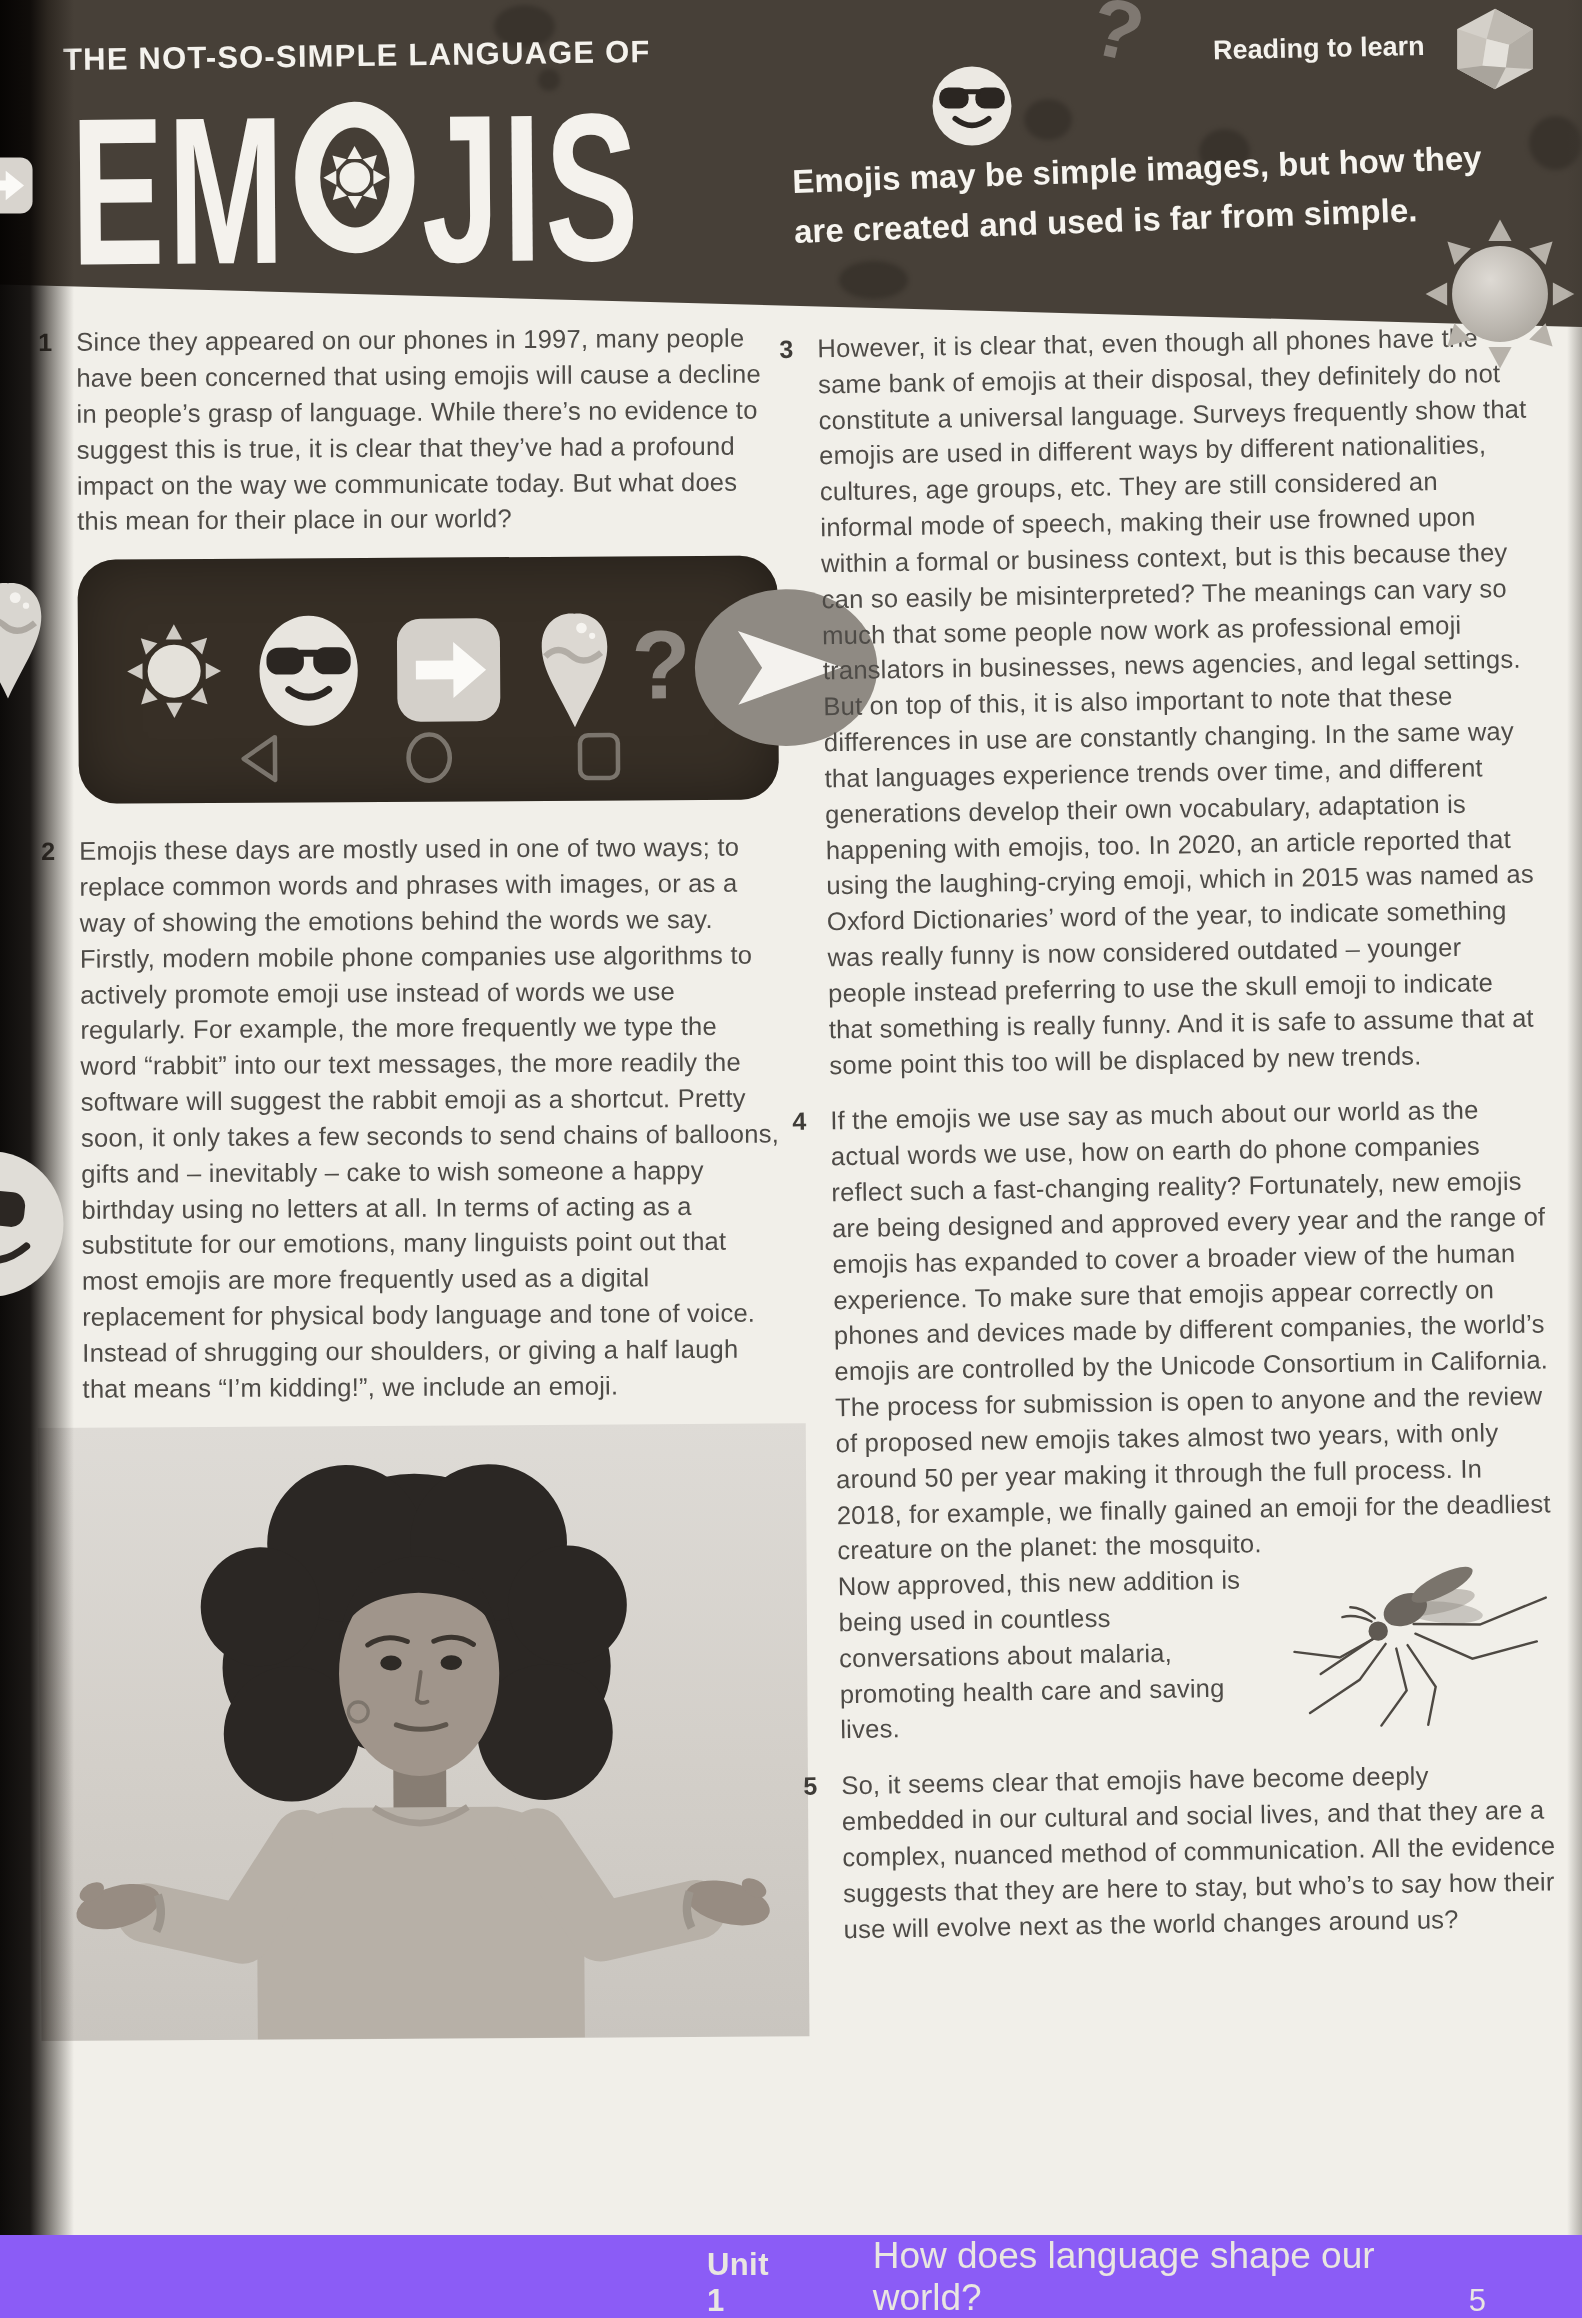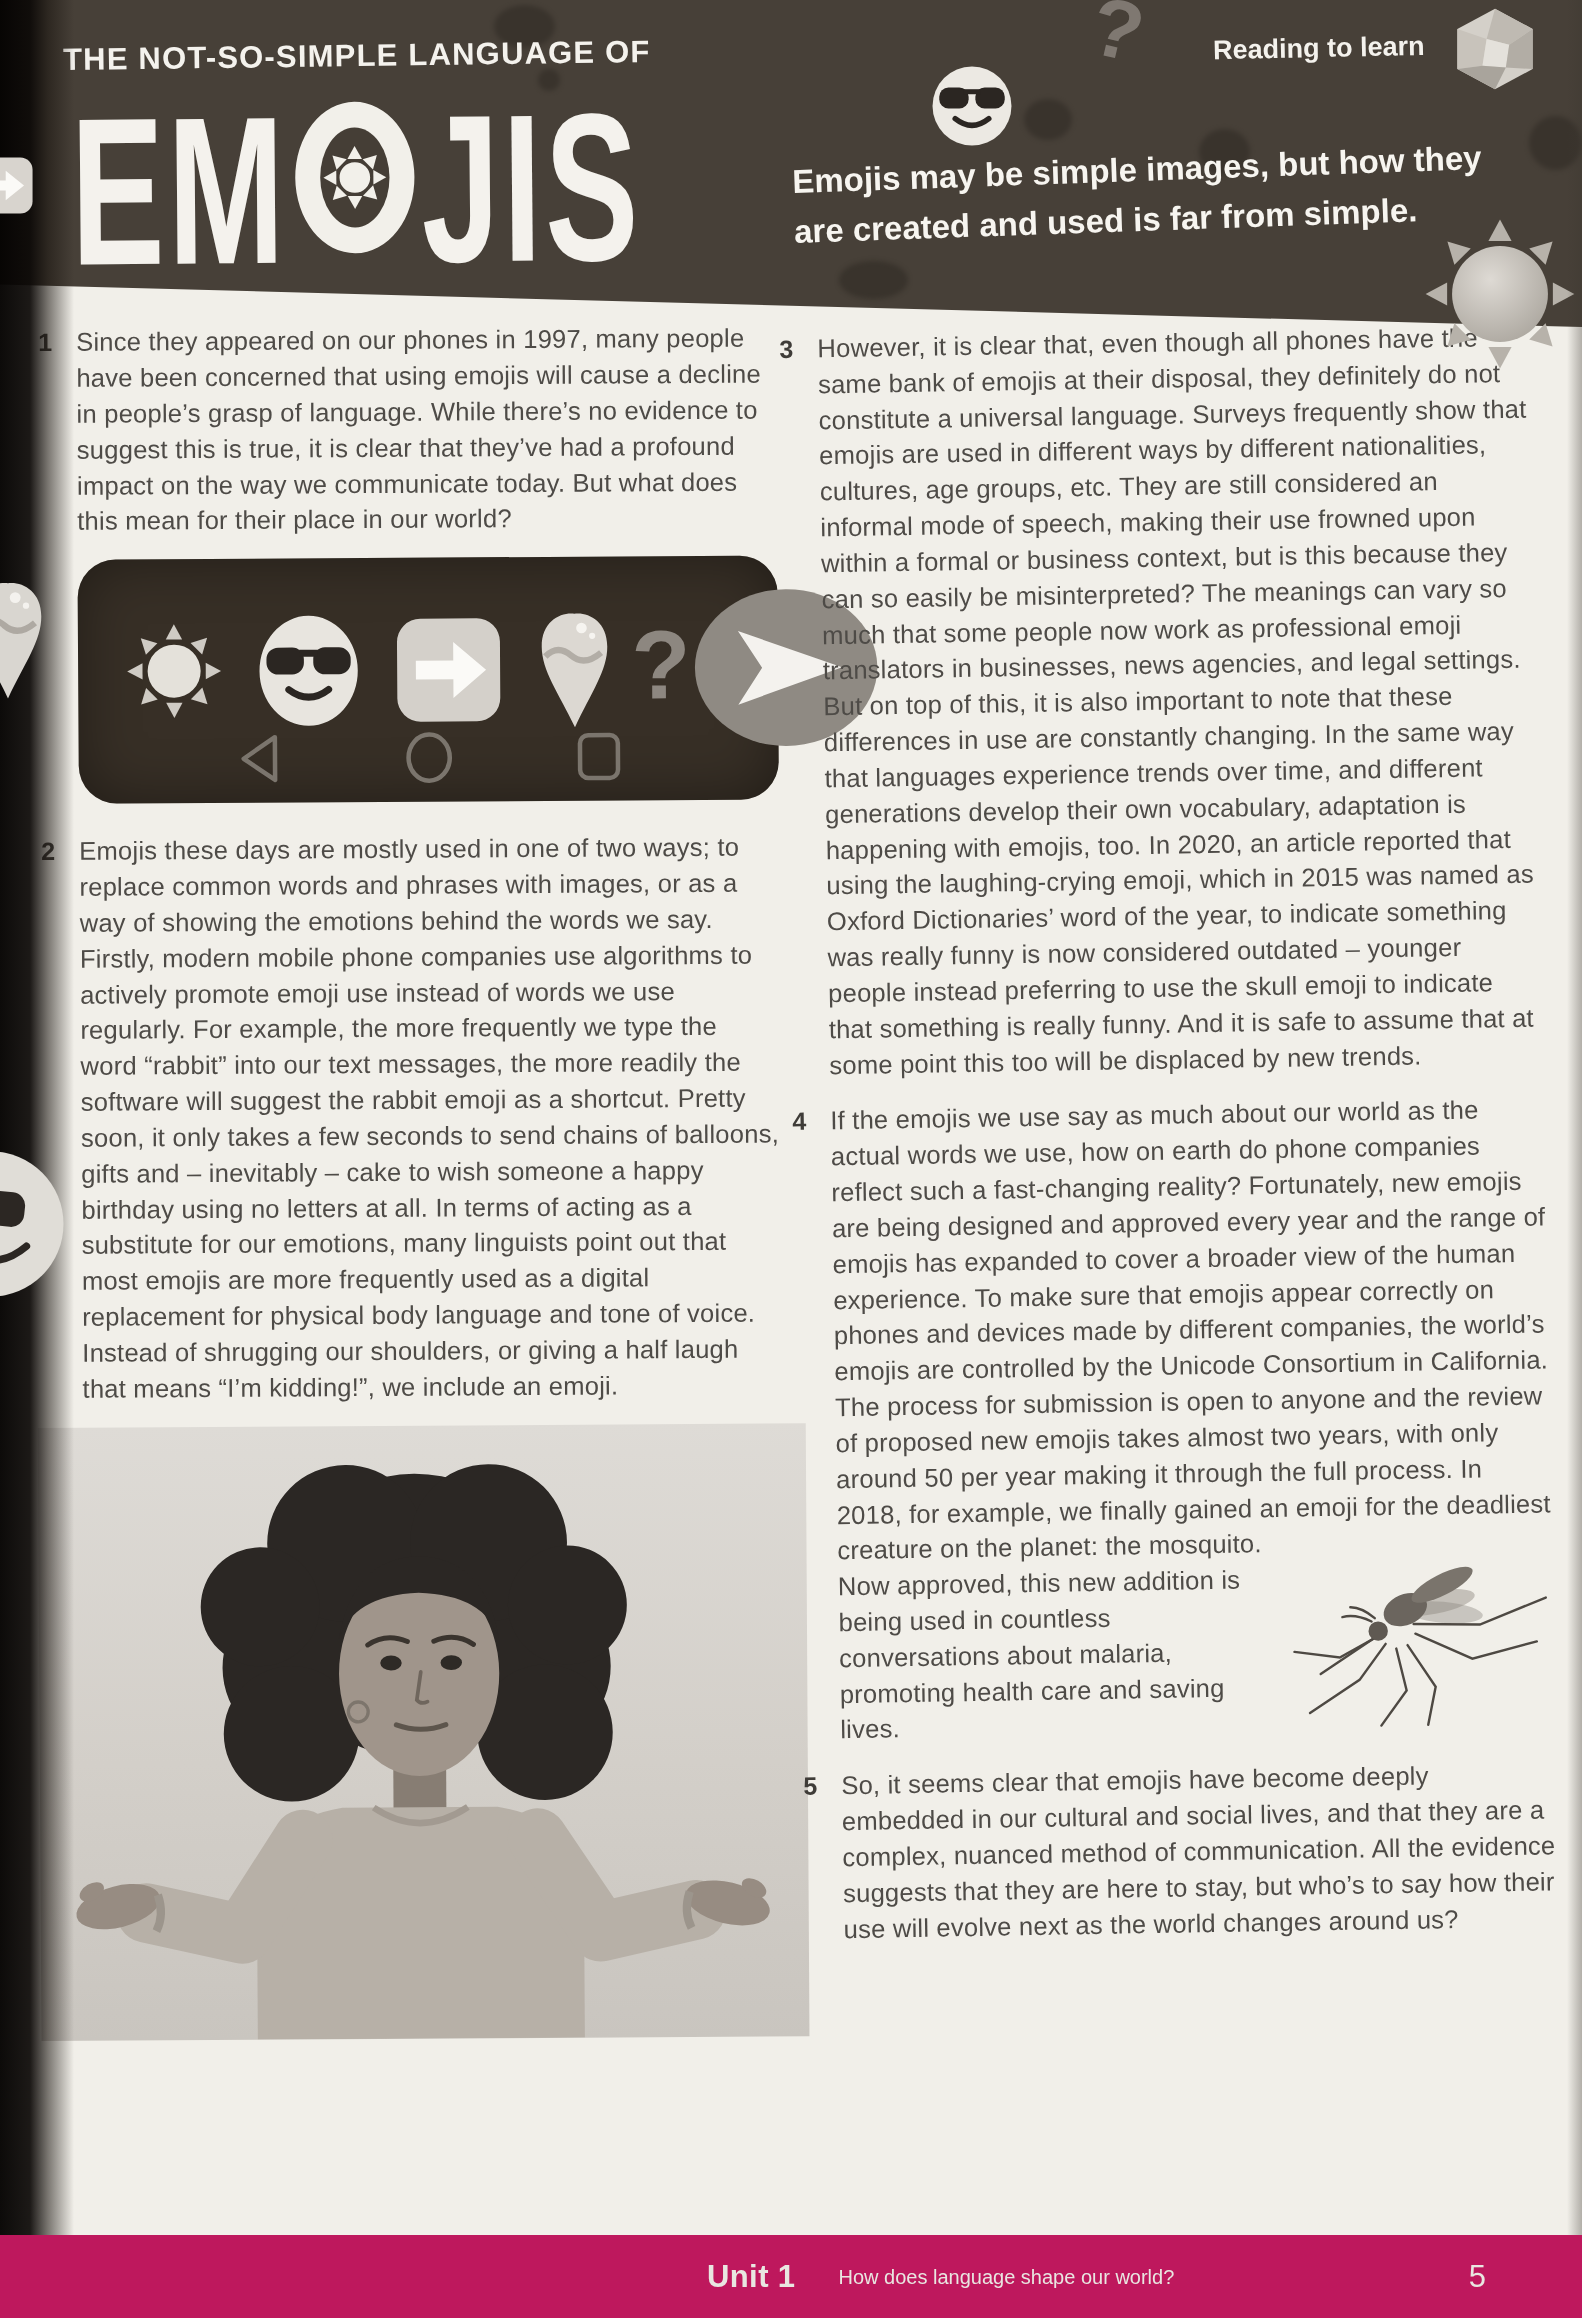--- a/index.html
+++ b/index.html
@@ -75,25 +75,25 @@
   .pi-send{width:192px;height:165px;margin-left:auto;}
   .phone-nav{position:absolute;bottom:16.5px;left:0;right:0;display:flex;justify-content:center;gap:116px;}
   .nav-ic{width:53px;height:56px;}
   
   .photo{
     position:relative;width:768px;height:613px;margin:5px 0 0 -6.6px;overflow:hidden;
     background:linear-gradient(180deg,#dedbd6 0%,#d3cfc9 55%,#c9c5bf 100%);
   }
   
   .footer{
-    position:absolute;left:0;bottom:0;width:100%;height:84px;background:#be185d;z-index:7;
-    display:flex;align-items:center;color:#e9e6e1;
+    position:absolute;left:0;bottom:0;width:100%;height:84px;background:#8b5cf6;z-index:7;
+    display:flex;align-items:flex-end;color:#e9e6e1;gap:44px;
   }
   .footer .unit{margin-left:707px;font-size:31px;font-weight:bold;letter-spacing:0.4px;}
-  .footer .q{margin-left:43px;font-size:20px;}
+  .footer .q{margin-left:43px;font-size:37px;}
   .footer .pg{margin-left:auto;margin-right:96px;font-size:31px;}
 </style>
 </head>
 <body>
 
 <div class="page">
 
   <div class="header">
     <div class="blob" style="left:494px;top:5px;width:61px;height:43px;"></div>
     <div class="blob" style="left:538px;top:69px;width:21.5px;height:21.5px;"></div>

